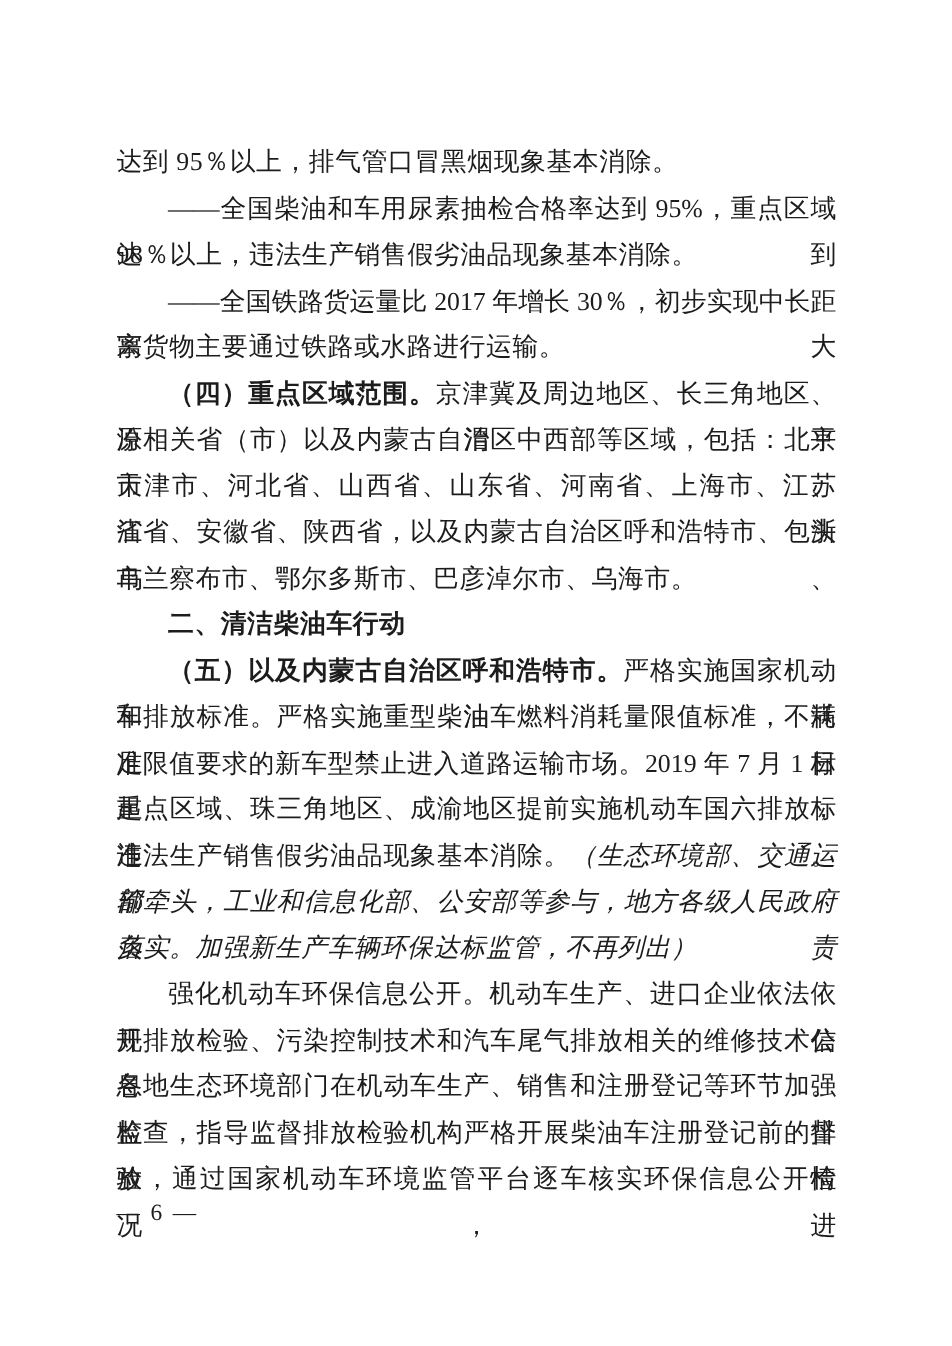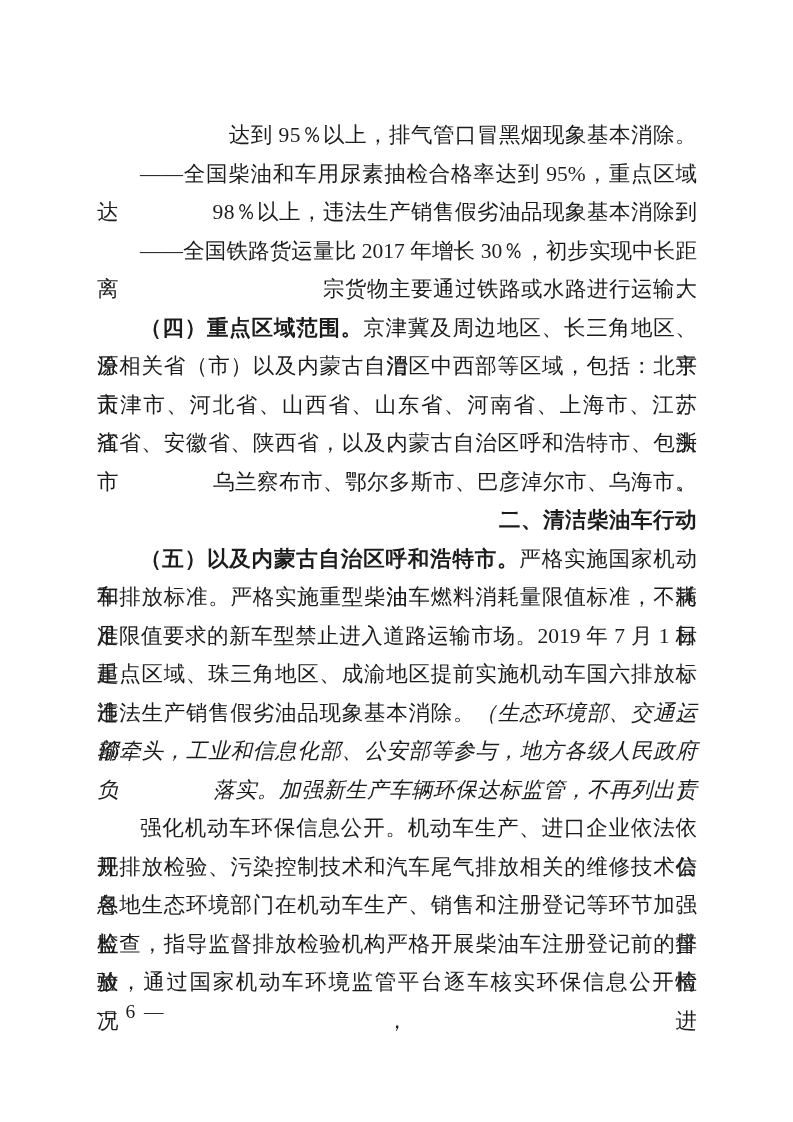--- a/index.html
+++ b/index.html
@@ -26,21 +26,21 @@
     left: 97px;
     top: 116px;
     width: 600px;
     color: #1c1c1c;
   }
   .line {
     height: 38.5px;
     line-height: 38.5px;
     font-size: 21.5px;
     white-space: nowrap;
-    text-align: right;
+    text-align: left;
     letter-spacing: 0.5px;
   }
   .line.justify {
     white-space: normal;
     text-align: justify;
     text-align-last: justify;
     letter-spacing: 0;
     font-family: Liberation Serif, serif;
   }
   .line.indent {

